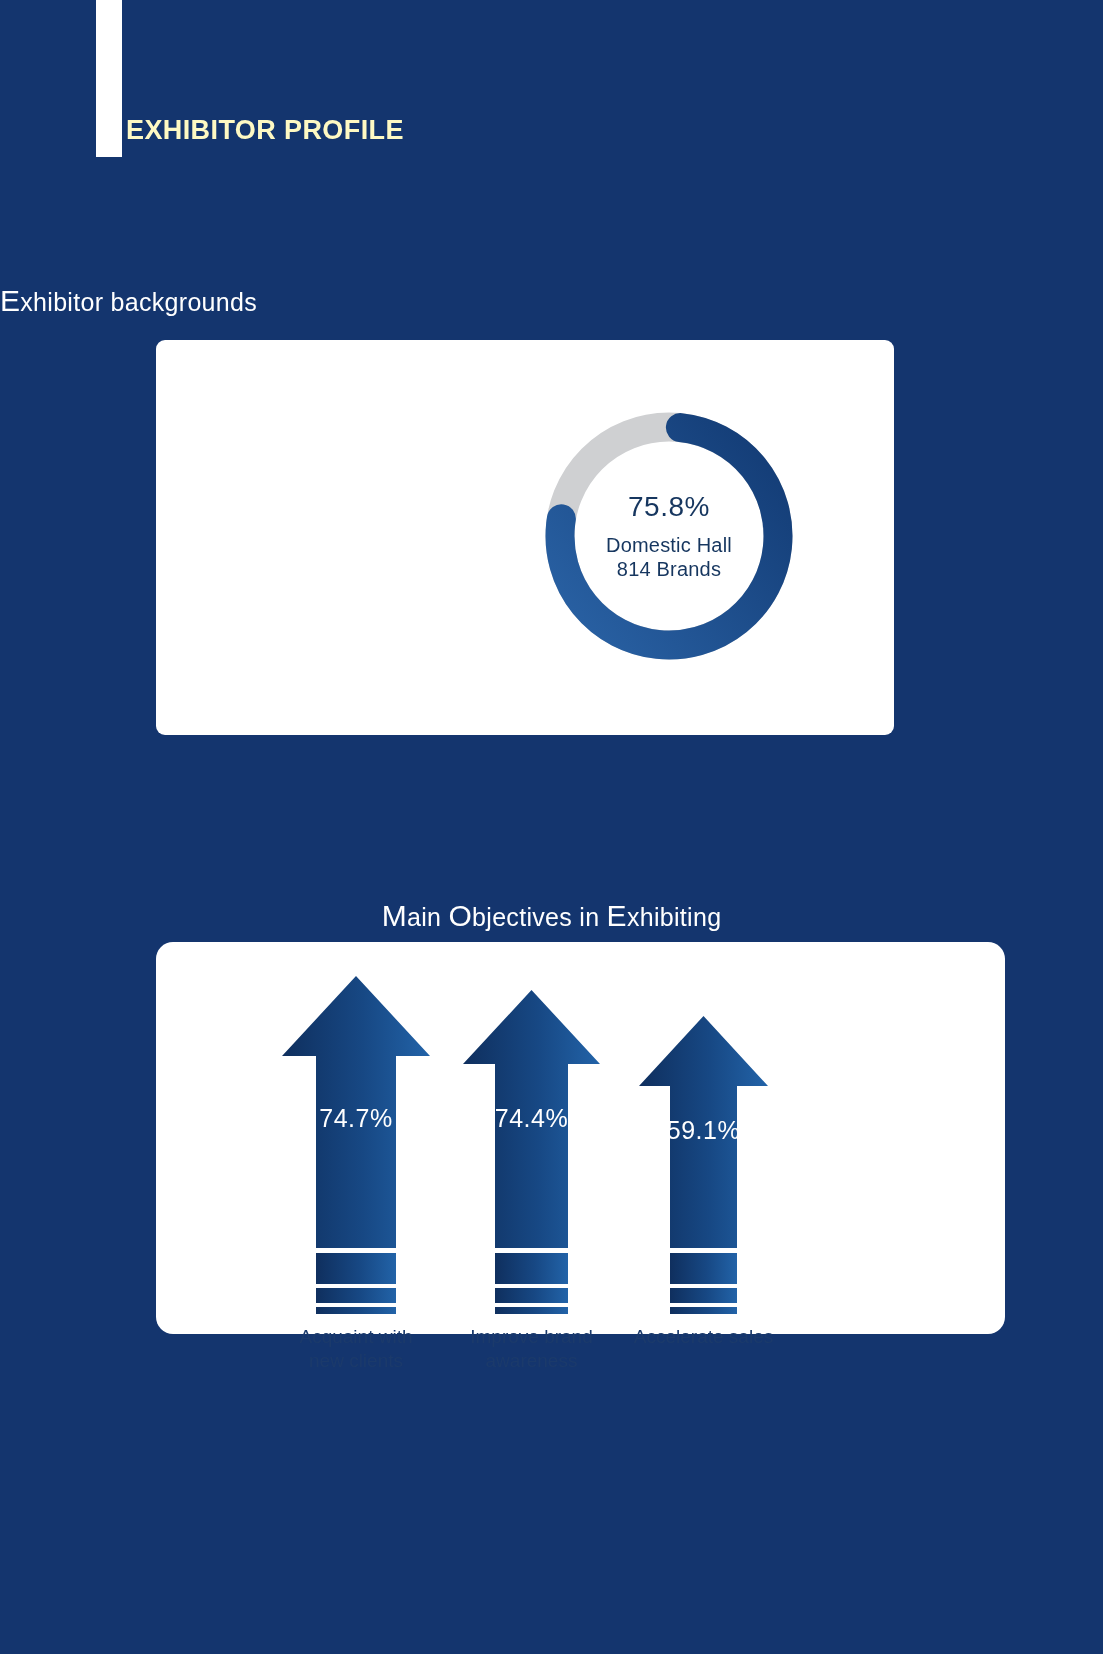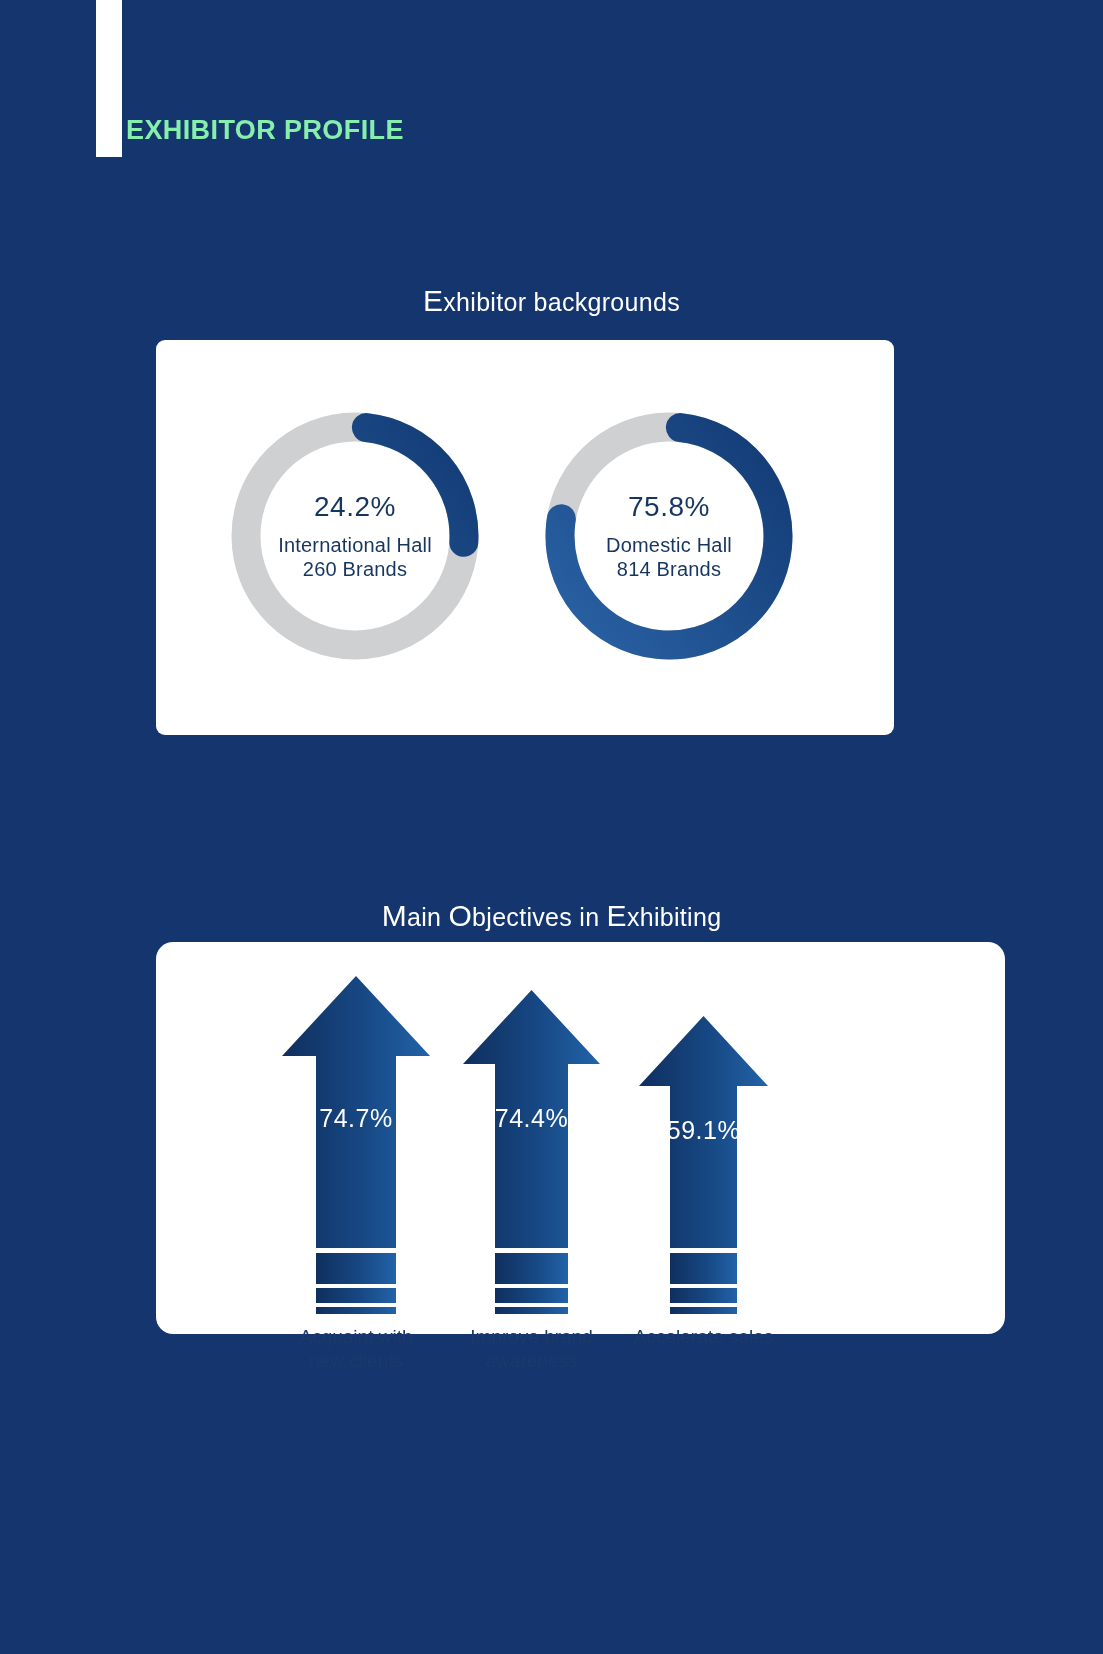--- a/index.html
+++ b/index.html
@@ -9,34 +9,34 @@
     font-family:"Liberation Sans", sans-serif;
     position:relative;
     overflow:hidden;
   }
 
   
   #header-bar { position:absolute; left:96px; top:0; width:26px; height:157px; background:#ffffff; }
   #page-title {
     position:absolute; left:126px; top:115px;
     font-size:27px; font-weight:bold; letter-spacing:0.4px;
-    color:#86efac; white-space:nowrap;
+    color:#fef9c3; white-space:nowrap;
   }
 
   
   .section-title {
     position:absolute;
     color:#ffffff;
     white-space:nowrap;
     font-weight:400;
     letter-spacing:0.3px;
   }
   .section-title .cap { font-size:30px; }
   .section-title .rest { font-size:25px; }
-  #title-backgrounds { left:0; right:0; top:284px; text-align:center; }
+  #title-backgrounds { left:0; right:0; top:284px; text-align:left; }
   #title-objectives  { left:0; right:0; top:885px; text-align:center;margin-top:14px; }
 
   
   .card { position:absolute; background:#ffffff; border-radius:9px; }
   #card-backgrounds { left:156px; top:340px; width:738px; height:395px; }
   #card-objectives  { left:156px; top:942px; width:849px; height:392px;border-radius:17px; }
 
   
   .donut { position:absolute; width:262px; height:262px; }
   #donut-international { left:68px; top:65px; }
@@ -70,39 +70,20 @@
 
 <div id="header-bar"></div>
 <div id="page-title">EXHIBITOR PROFILE</div>
 
 <div class="section-title" id="title-backgrounds">
   <span class="cap">E</span><span class="rest">xhibitor backgrounds</span>
 </div>
 
 <div class="card" id="card-backgrounds">
 
-  <div class="donut" id="donut-international">
-    <svg viewBox="0 0 262 262" aria-hidden="true">
-      <defs>
-        <linearGradient id="gradA" x1="0" y1="0" x2="1" y2="1">
-          <stop offset="0%" stop-color="#2a63a6"></stop>
-          <stop offset="100%" stop-color="#123a73"></stop>
-        </linearGradient>
-      </defs>
-
-      <circle cx="131" cy="131" r="109" fill="none" stroke="#cfd0d2" stroke-width="29"></circle>
-
-      <circle cx="131" cy="131" r="109" fill="none" stroke="url(#gradA)" stroke-width="29" stroke-linecap="round" stroke-dasharray="165.8 684.9" transform="rotate(-84 131 131)"></circle>
-    </svg>
-    <div class="donut-label">
-      <div class="donut-pct">24.2%</div>
-      <div class="donut-name">International Hall</div>
-      <div class="donut-cnt">260 Brands</div>
-    </div>
-  </div>
 
   <div class="donut" id="donut-domestic">
     <svg viewBox="0 0 262 262" aria-hidden="true">
       <defs>
         <linearGradient id="gradB" x1="0" y1="0" x2="1" y2="1">
           <stop offset="0%" stop-color="#2a63a6"></stop>
           <stop offset="100%" stop-color="#123a73"></stop>
         </linearGradient>
       </defs>
       <circle cx="131" cy="131" r="109" fill="none" stroke="#cfd0d2" stroke-width="29"></circle>

